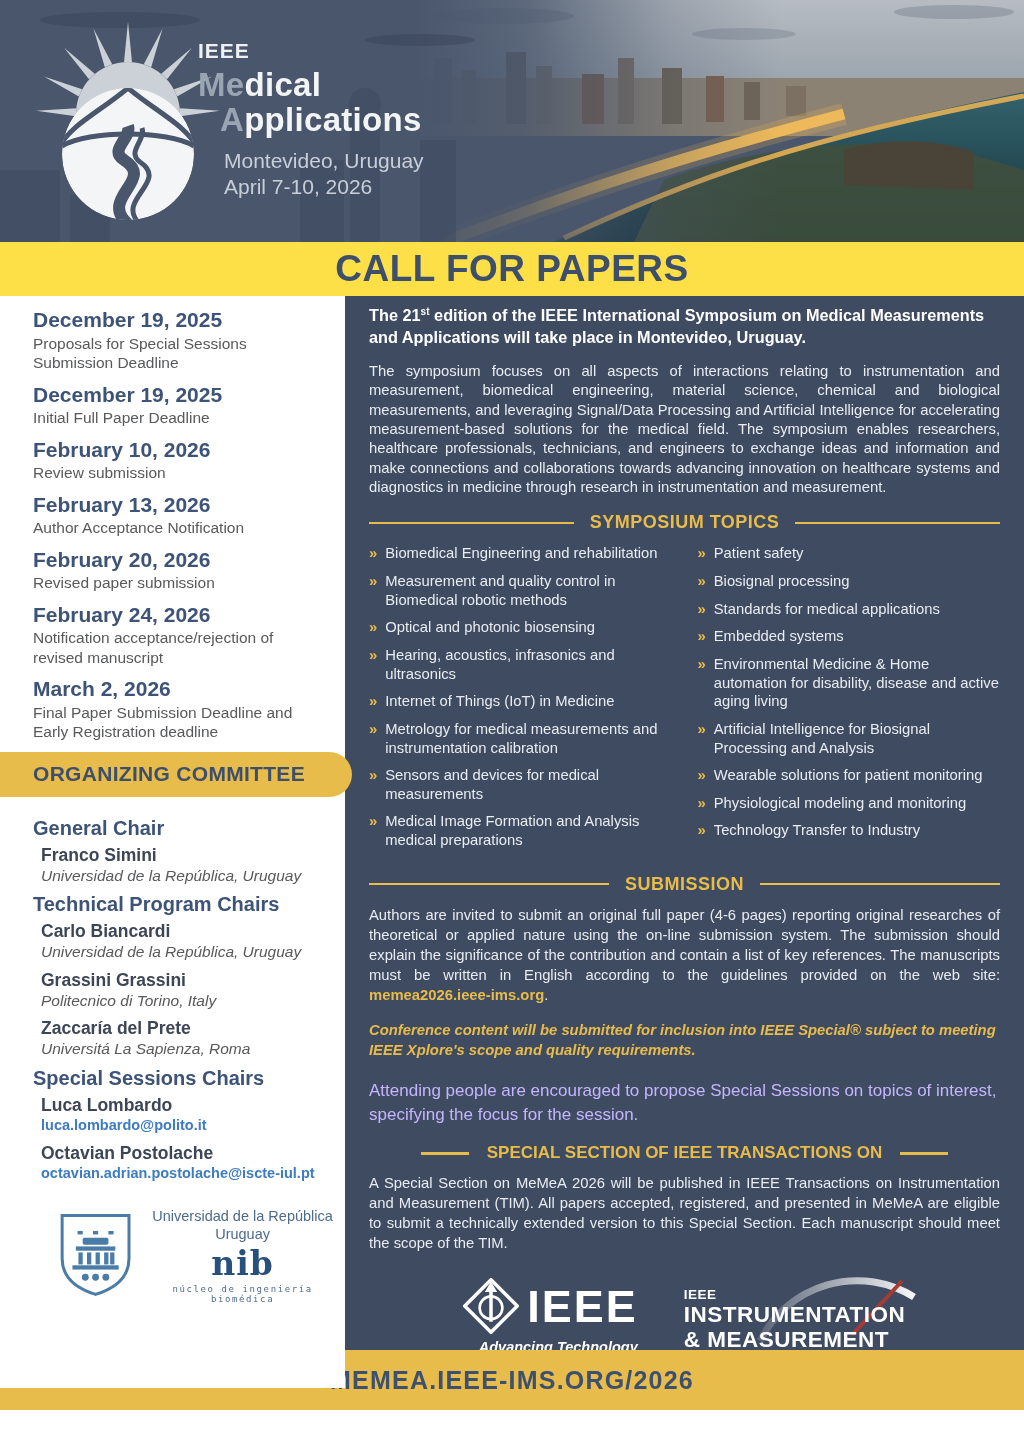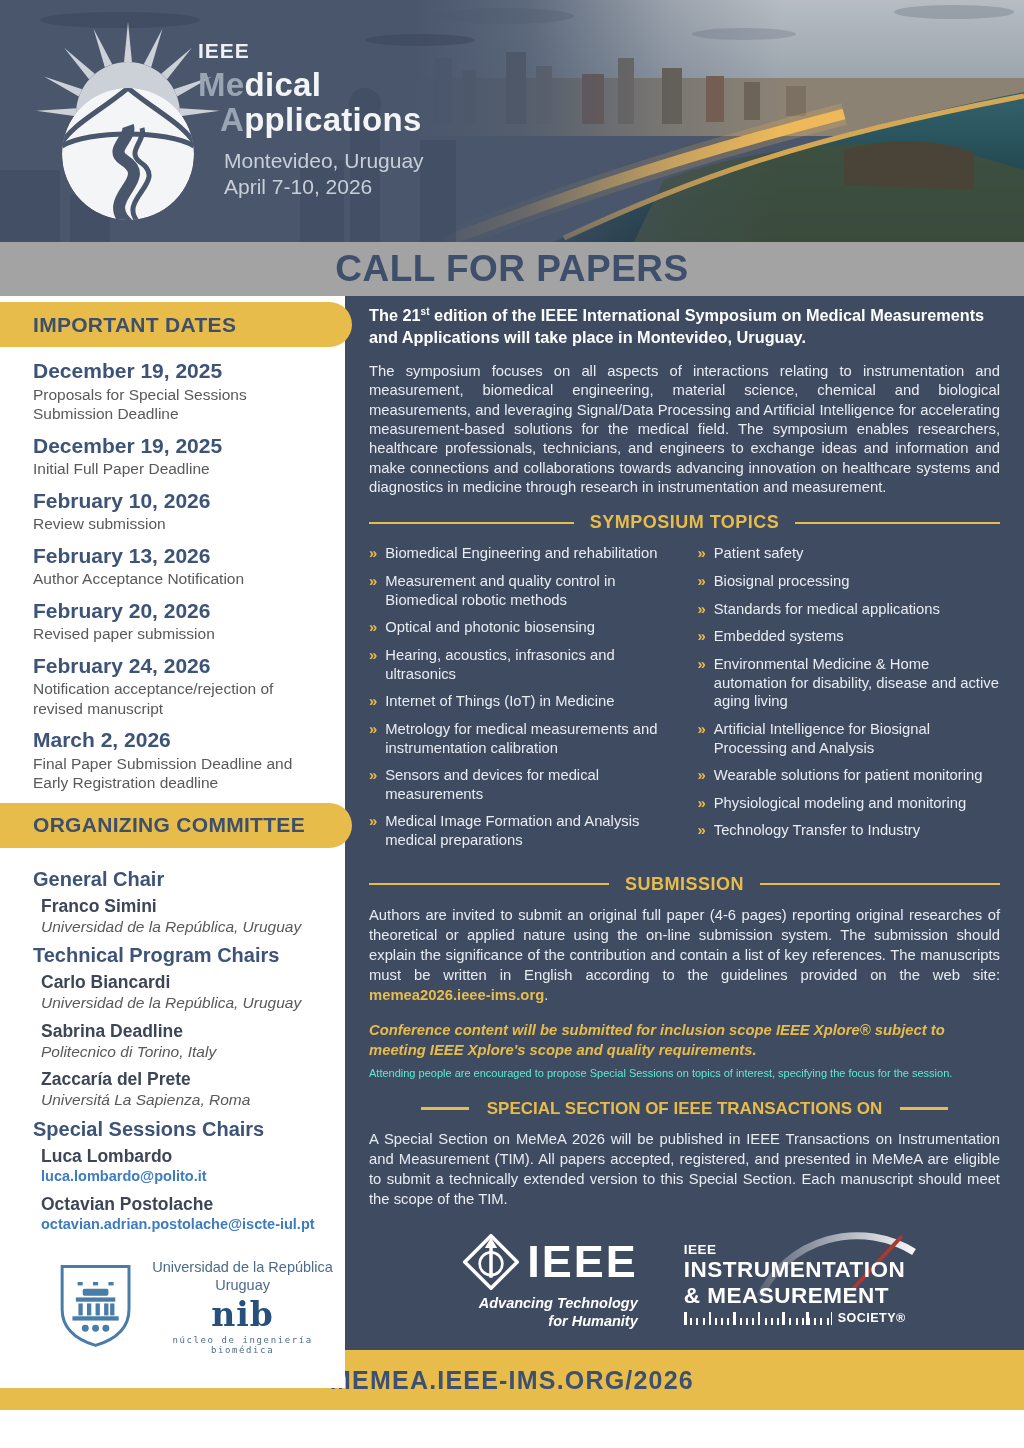--- a/index.html
+++ b/index.html
@@ -16,21 +16,21 @@
   .header-text{position:absolute;left:198px;top:40px;line-height:1.08;}
   .h-ieee{font-size:21px;font-weight:800;color:#eef0f3;letter-spacing:1px;margin-bottom:4px;}
   .h-line{font-size:33px;font-weight:700;color:#f3f4f6;letter-spacing:.3px;}
   .h-line .hl{color:#9aa5b4;}
   .h-line.l2{margin-left:10px;}
   .h-line.l3{margin-left:22px;}
   .h-sub{font-size:21px;font-weight:300;color:#c9cfd8;margin-left:26px;line-height:1.25;}
   .h-sub.first{margin-top:10px;}
 
   
-  .banner{position:absolute;top:242px;left:0;width:1024px;height:54px;background:#a3a3a3;
+  .banner{position:absolute;top:242px;left:0;width:1024px;height:54px;background:#fde047;
           display:flex;align-items:center;justify-content:center;}
   .banner-title{font-size:37px;font-weight:800;color:#3d4f6b;letter-spacing:.5px;}
 
   
   .content{position:absolute;top:296px;left:0;width:1024px;height:1092px;display:flex;}
   .leftcol{width:345px;background:#ffffff;position:relative;z-index:2;flex:0 0 auto;}
   .rightcol{flex:1;background:#3f4b61;color:#e9ecf1;padding:9px 24px 0 24px;overflow:hidden;position:relative;}
 
   .pill{width:352px;height:45px;background:#e8bc4b;border-radius:0 23px 23px 0;
         display:flex;align-items:center;padding-left:33px;box-sizing:border-box;
@@ -63,21 +63,21 @@
   .sec-head{display:flex;align-items:center;gap:16px;margin:15px 0 11px 0;}
   .sec-head .line{flex:1;height:2.5px;background:#e8bc4b;}
   .sec-title{color:#e8bc4b;font-weight:800;font-size:18px;letter-spacing:.5px;white-space:nowrap;}
   .topics{display:flex;gap:26px;}
   .tcol{flex:1;}
   .topic{display:flex;gap:8px;margin-bottom:9px;font-size:14.8px;line-height:1.26;}
   .chev{color:#e8bc4b;font-weight:800;flex:0 0 auto;}
   .sub-body{font-size:14.8px;line-height:1.35;text-align:justify;color:#e9ecf1;}
   .link{color:#e8bc4b;font-weight:700;cursor:pointer;}
   .xplore{color:#e8bc4b;font-style:italic;font-weight:600;font-size:14.8px;line-height:1.38;margin-top:14px;}
-  .attending{margin-top:6px;font-size:11px;line-height:1.38;color:#5eead4;}
+  .attending{margin-top:19px;font-size:17px;line-height:1.38;color:#c4b5fd;}
   .ss-head{display:flex;align-items:center;justify-content:center;gap:18px;margin:16px 0 10px 0;}
   .ss-head .shortline{width:48px;height:3px;background:#e8bc4b;flex:0 0 auto;}
   .ss-title{color:#e8bc4b;font-weight:800;font-size:17px;text-align:center;line-height:1.3;}
   .ss-body{font-size:14.8px;line-height:1.35;text-align:justify;color:#e9ecf1;}
 
   .logo-row{display:flex;align-items:center;justify-content:center;gap:46px;margin-top:24px;}
   .ieee-logo{text-align:right;}
   .ieee-top{display:flex;align-items:center;gap:8px;justify-content:flex-end;}
   .ieee-word{font-size:45px;font-weight:900;color:#fff;letter-spacing:2px;line-height:1;}
   .ieee-tag{font-size:14.5px;font-weight:700;font-style:italic;color:#fff;line-height:1.25;margin-top:4px;}
@@ -192,21 +192,20 @@
     </div>
   </div>
 
   <div class="banner">
     <div class="banner-title">CALL FOR PAPERS</div>
   </div>
 
   <div class="content">
 
     <div class="leftcol">
-      <div class="pill first">IMPORTANT DATES</div>
 
       <div class="dates">
         <div class="date-item">
           <div class="date-label">December 19, 2025</div>
           <div class="date-desc">Proposals for Special Sessions Submission Deadline</div>
         </div>
         <div class="date-item">
           <div class="date-label">December 19, 2025</div>
           <div class="date-desc">Initial Full Paper Deadline</div>
         </div>
@@ -240,21 +239,21 @@
           <div class="member-name">Franco Simini</div>
           <div class="member-affil">Universidad de la República, Uruguay</div>
         </div>
 
         <div class="role">Technical Program Chairs</div>
         <div class="member">
           <div class="member-name">Carlo Biancardi</div>
           <div class="member-affil">Universidad de la República, Uruguay</div>
         </div>
         <div class="member">
-          <div class="member-name">Sabrina Deadline</div>
+          <div class="member-name">Grassini Grassini</div>
           <div class="member-affil">Politecnico di Torino, Italy</div>
         </div>
         <div class="member">
           <div class="member-name">Zaccaría del Prete</div>
           <div class="member-affil">Universitá La Sapienza, Roma</div>
         </div>
 
         <div class="role">Special Sessions Chairs</div>
         <div class="member">
           <div class="member-name">Luca Lombardo</div>
@@ -389,21 +388,21 @@
       <div class="sec-head">
         <div class="line"></div>
         <div class="sec-title">SUBMISSION</div>
         <div class="line"></div>
       </div>
 
       <div class="sub-body">
         <span>Authors are invited to submit an original full paper (4-6 pages) reporting original researches of theoretical or applied nature using the on-line submission system. The submission should explain the significance of the contribution and contain a list of key references. The manuscripts must be written in English according to the guidelines provided on the web site: </span><span class="link">memea2026.ieee-ims.org</span><span>.</span>
       </div>
 
-      <div class="xplore">Conference content will be submitted for inclusion scope IEEE Xplore® subject to meeting IEEE Xplore's scope and quality requirements.</div>
+      <div class="xplore">Conference content will be submitted for inclusion into IEEE Special® subject to meeting IEEE Xplore's scope and quality requirements.</div>
 
       <div class="attending">Attending people are encouraged to propose Special Sessions on topics of interest, specifying the focus for the session.</div>
 
       <div class="ss-head">
         <div class="shortline"></div>
         <div class="ss-title">
           <span>SPECIAL SECTION OF IEEE TRANSACTIONS ON</span><br>
         </div>
         <div class="shortline"></div>
       </div>

